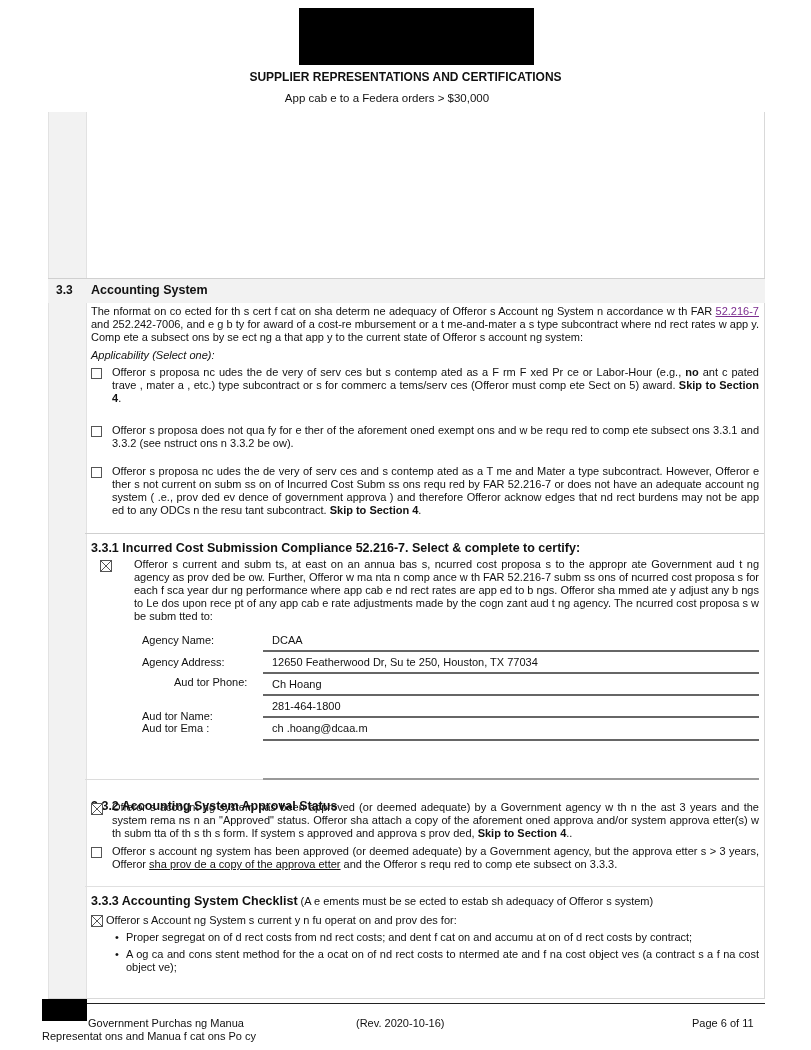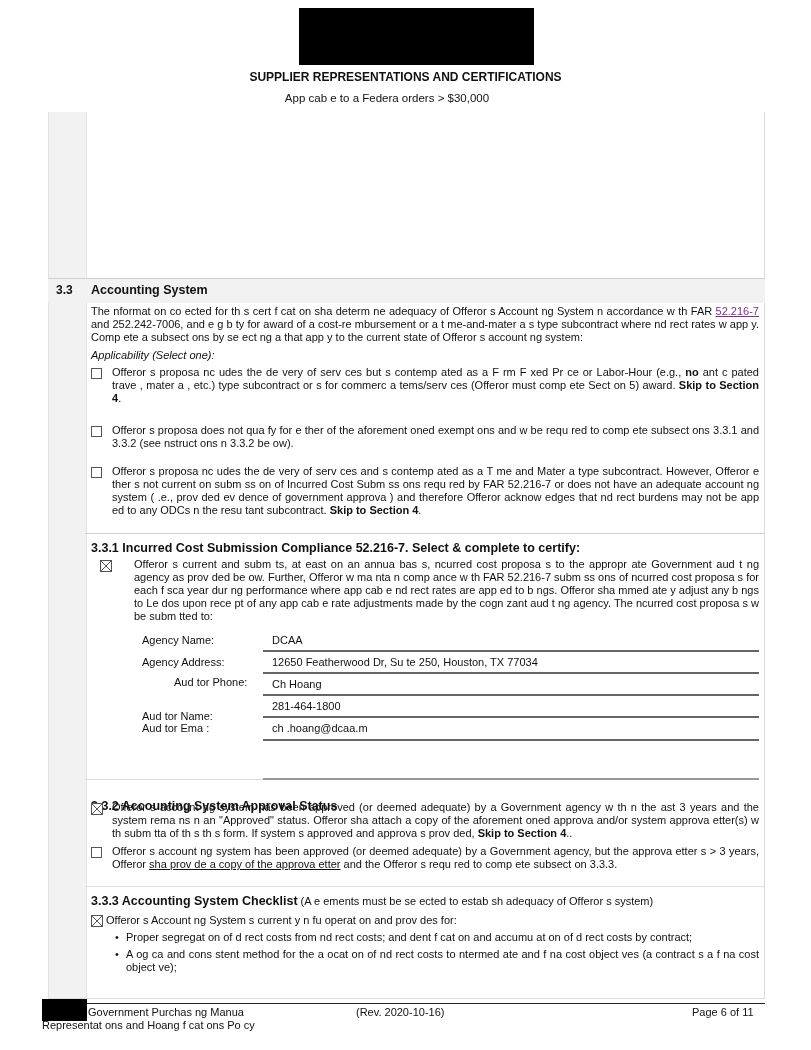--- a/index.html
+++ b/index.html
@@ -33,21 +33,21 @@
   .sub-h { font-weight: bold; font-size: 12.5px; }
   .sub-h .norm { font-weight: normal; font-size: 11px; }
 
   .flabel { font-size: 11px; }
   .fval { font-size: 11px; }
   .fline { height: 2px; background: #666; }
 
   .bullet { font-size: 11px; line-height: 13px; }
 
   .ftr-line { left: 48px; top: 1003px; width: 717px; height: 1px; background: #222; }
-  .ftr { font-size: 11px; }
+  .ftr { font-size: 11px; margin-top: 11px; }
 </style>
 </head>
 <body>
 
 <div class="abs redact" style="left:299px; top:8px; width:235px; height:57px;"></div>
 <div class="abs hdr-title">SUPPLIER REPRESENTATIONS AND CERTIFICATIONS</div>
 <div class="abs hdr-sub">App cab e to a  Federa  orders &gt; $30,000</div>
 
 <div class="abs leftcol"></div>
 <div class="abs rightline"></div>
@@ -143,15 +143,15 @@
 <div class="abs opt" style="left:106px; top:914px;">Offeror s Account ng System  s current y  n fu   operat on and prov des for:</div>
 
 <div class="abs bullet" style="left:115px; top:931px;">•</div>
 <div class="abs bullet" style="left:126px; top:931px; width:633px;">Proper segregat on of d rect costs from  nd rect costs; and  dent f cat on and accumu at on of d rect costs by contract;</div>
 <div class="abs bullet" style="left:115px; top:948px;">•</div>
 <div class="abs bullet" style="left:126px; top:948px; width:633px; text-align:justify;">A  og ca  and cons stent method for the a  ocat on of  nd rect costs to  ntermed ate and f na  cost object ves (a contract  s a f na  cost object ve);</div>
 
 <div class="abs ftr-line"></div>
 <div class="abs redact" style="left:42px; top:999px; width:45px; height:22px;"></div>
 <div class="abs ftr" style="left:88px; top:1006px;">Government Purchas ng Manua</div>
-<div class="abs ftr" style="left:42px; top:1019px;">Representat ons and Hoang f cat ons Po  cy</div>
+<div class="abs ftr" style="left:42px; top:1019px;">Representat ons and Manua f cat ons Po  cy</div>
 <div class="abs ftr" style="left:356px; top:1006px;">(Rev. 2020-10-16)</div>
 <div class="abs ftr" style="left:692px; top:1006px;">Page 6 of 11</div>
 
 </body></html>

